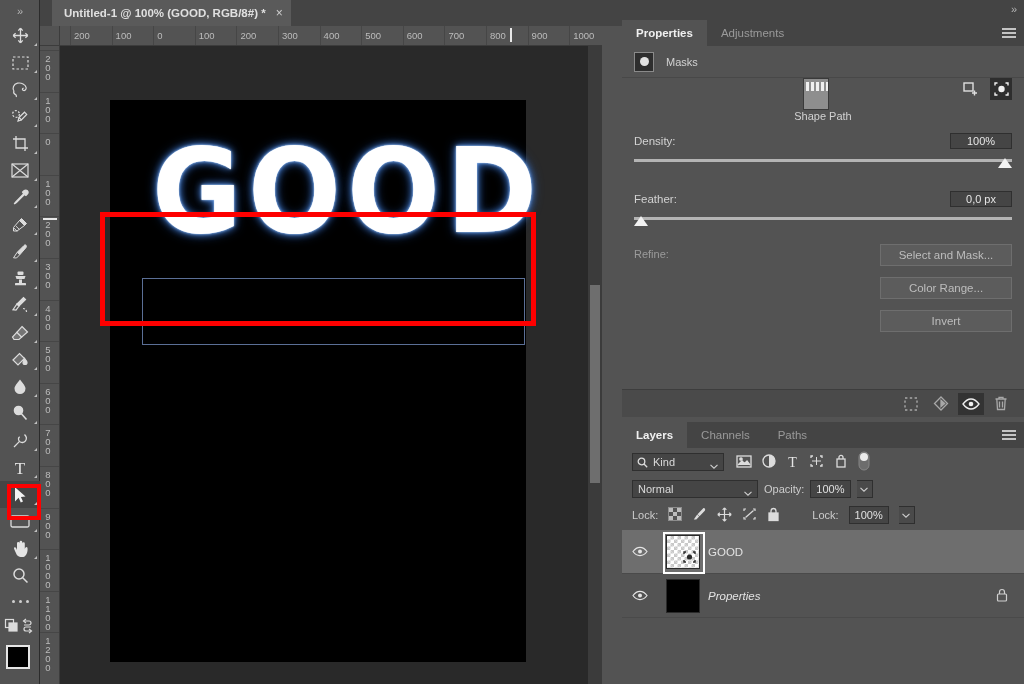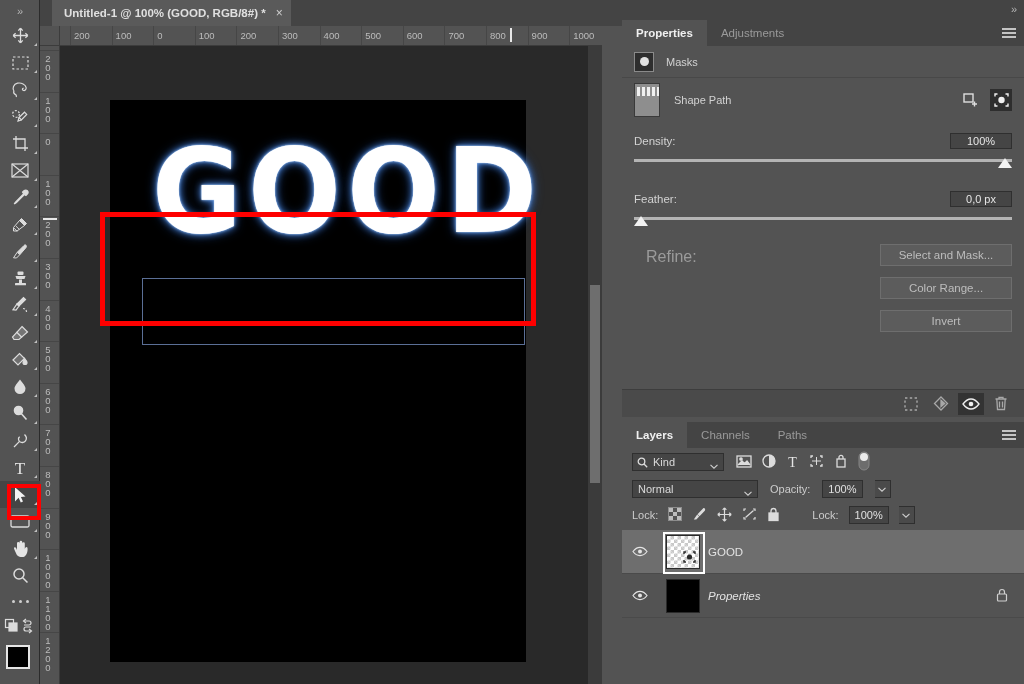--- a/index.html
+++ b/index.html
@@ -190,21 +190,21 @@
     width: 20px; height: 20px; background: #2e2e2e;
     border: 1px solid #8a8a8a;
     display:flex; align-items:center; justify-content:center;
     margin-right: 12px;
   }
   .masks-icon i { display:block; width:9px; height:9px; border-radius:50%; background:#e2e2e2; }
   .prop-label { color: #d2d2d2; font-size: 11px; }
 
   .prop-row-shape {
     display: flex; align-items: center; height: 44px;
-    padding: 0 12px; position: relative;
+    padding: 0 12px; position: relative; flex-direction: column;
   }
   .shape-thumb {
     width: 26px; height: 34px; background: #8e8e8e;
     border: 1px solid #3a3a3a; margin-right: 14px;
     position: relative; overflow: hidden;
   }
   .shape-thumb .bars { position:absolute; left:2px; top:3px; display:flex; gap:2px; }
   .shape-thumb .bars b { display:block; width:3px; height:9px; background:#f0f0f0; }
   .shape-icons { position: absolute; right: 12px; display:flex; gap: 8px; align-items:center; }
   .sq-btn {
@@ -228,21 +228,21 @@
   }
   .slider-knob {
     position:absolute; top: 2px;
     width: 0; height: 0;
     border-left: 7px solid transparent;
     border-right: 7px solid transparent;
     border-bottom: 10px solid #f2f2f2;
   }
 
   #refine-block { position: relative; padding: 14px 12px 0 12px; height: 130px; }
-  #refine-label { position:absolute; left: 24px; top: 18px; color: #9b9b9b; font-size: 16px; }
+  #refine-label { position:absolute; left: 12px; top: 18px; color: #9b9b9b; font-size: 11px; }
   .refine-btn {
     position: absolute; right: 12px; width: 132px; height: 22px;
     background: #5c5c5c; border: 1px solid #6e6e6e;
     color: #bdbdbd; font-size: 11.5px;
     display:flex; align-items:center; justify-content:center;
   }
 
   #props-footer {
     position: absolute; left: 0; right: 0; bottom: 0; height: 28px;
     background: #4a4a4a; border-top: 1px solid #3d3d3d;
@@ -273,21 +273,21 @@
   .kind-select {
     width: 92px; height: 18px; background: #454545; border: 1px solid #2f2f2f;
     display: flex; align-items: center; padding: 0 4px;
     color: #dadada; font-size: 11px; position: relative;
   }
   .kind-select .lbl { margin-left: 5px; }
   .kind-select .chev { position:absolute; right:5px; top:5px; }
   .filter-icons { display:flex; align-items:center; gap: 10px; margin-left: 4px; }
 
   #layers-blend {
-    display:flex; align-items:center; height: 26px; padding: 0 10px; gap: 12px;
+    display:flex; align-items:center; height: 26px; padding: 0 10px; gap: 6px;
   }
   .blend-select {
     width: 126px; height: 18px; background: #454545; border: 1px solid #2f2f2f;
     display:flex; align-items:center; padding: 0 5px;
     color: #dadada; font-size: 11px; position: relative;
   }
   .blend-select .chev { position:absolute; right:5px; top:5px; }
   .mini-label { color: #cccccc; font-size: 11px; }
   .num-field {
     height: 18px; background: #454545; border: 1px solid #2f2f2f;

